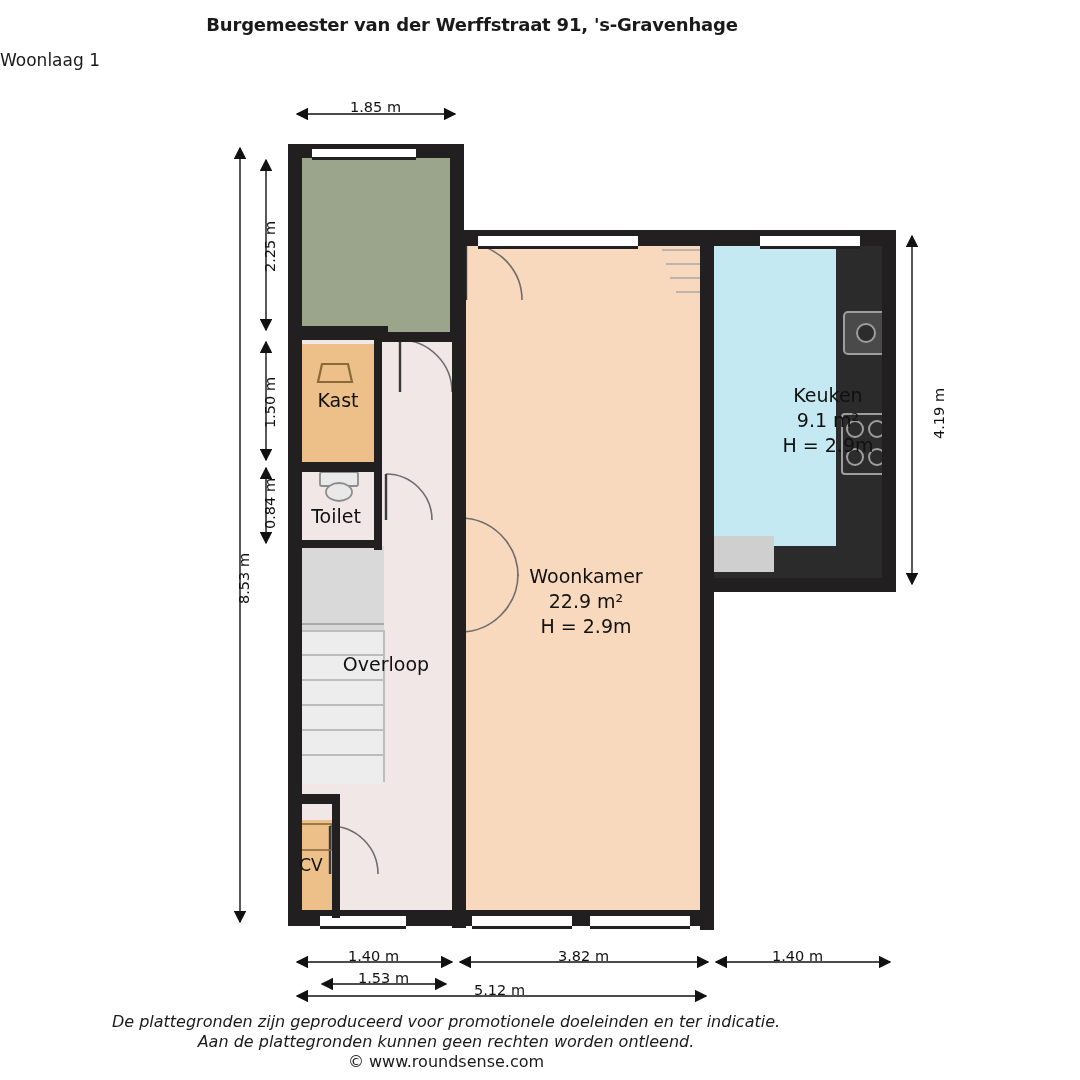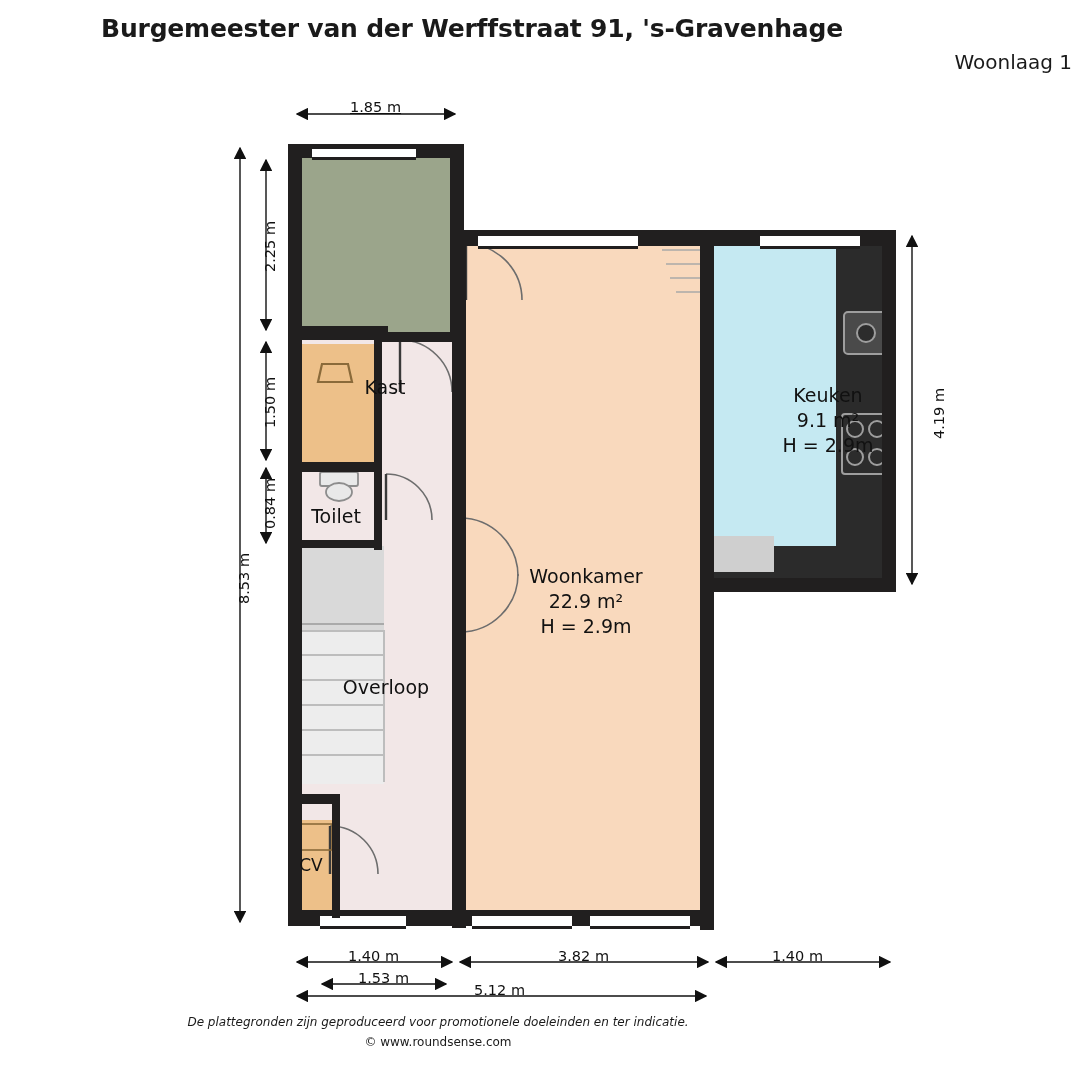--- a/index.html
+++ b/index.html
@@ -15,40 +15,40 @@
     color: #1a1a1a;
     overflow: hidden;
   }
   
   .title {
     position: absolute;
     top: 14px;
     left: 0;
     width: 944px;
     text-align: center;
-    font-size: 25px;
+    font-size: 18px;
     font-weight: bold;
     letter-spacing: -0.2px;
   }
   .subtitle {
     position: absolute;
     top: 50px;
     left: 0;
     width: 1072px;
-    text-align: right;
-    font-size: 20px;
+    text-align: left;
+    font-size: 17px;
   }
   
   .footer {
     position: absolute;
     top: 1012px;
-    left: 0;
+    left: 8px;
     width: 876px;
     text-align: center;
-    font-size: 12px;
+    font-size: 16px;
     font-style: italic;
     line-height: 20px;
   }
   .footer .line3 { font-style: normal; }
 
   
   #plan {
     position: absolute;
     left: 0;
     top: 0;
@@ -235,29 +235,29 @@
 
   <div class="wall" style="left:288px; top:910px; width:426px; height:16px;"></div>
   <div class="window" style="left:472px; top:913px; width:100px; height:10px;"></div>
   <div class="window" style="left:590px; top:913px; width:100px; height:10px;"></div>
   <div class="window" style="left:320px; top:913px; width:86px; height:10px;"></div>
 
   <div class="wall" style="left:288px; top:794px; width:52px; height:10px;"></div>
   <div class="wall" style="left:332px; top:794px; width:8px; height:124px;"></div>
 
 
-  <div class="lbl" style="left:288px; top:375px; width:100px;padding-left:47px;">
+  <div class="lbl" style="left:288px; top:388px; width:100px;">
     <span>Kast</span>
   </div>
 
   <div class="lbl" style="left:286px; top:504px; width:100px;">
     <span>Toilet</span>
   </div>
 
-  <div class="lbl" style="left:288px; top:652px; width:196px;margin-top:23px;">
+  <div class="lbl" style="left:288px; top:652px; width:196px;">
     <span>Overloop</span>
   </div>
 
   <div class="lbl small" style="left:276px; top:853px; width:70px;">
     <span>CV</span>
   </div>
 
   <div class="lbl" style="left:460px; top:564px; width:252px;">
     <span>Woonkamer</span>
     <span class="area">22.9 m²</span>
@@ -298,29 +298,30 @@
       <line x1="460" y1="962" x2="708" y2="962" marker-start="url(#ah2)" marker-end="url(#ah)"></line>
 
       <line x1="716" y1="962" x2="890" y2="962" marker-start="url(#ah2)" marker-end="url(#ah)"></line>
 
       <line x1="322" y1="984" x2="446" y2="984" marker-start="url(#ah2)" marker-end="url(#ah)"></line>
 
       <line x1="297" y1="996" x2="706" y2="996" marker-start="url(#ah2)" marker-end="url(#ah)"></line>
     </g>
   </svg>
 
-  <div class="dim" style="left:350px; top:99px;text-decoration:underline;">1.85 m</div>
+  <div class="dim" style="left:350px; top:99px;">1.85 m</div>
   <div class="dim vert" style="left:262px; top:272px;">2.25 m</div>
   <div class="dim vert" style="left:262px; top:428px;">1.50 m</div>
   <div class="dim vert" style="left:262px; top:529px;">0.84 m</div>
   <div class="dim vert" style="left:236px; top:604px;">8.53 m</div>
   <div class="dim vert" style="left:931px; top:439px;">4.19 m</div>
   <div class="dim" style="left:348px; top:948px;">1.40 m</div>
   <div class="dim" style="left:558px; top:948px;">3.82 m</div>
   <div class="dim" style="left:772px; top:948px;">1.40 m</div>
   <div class="dim" style="left:358px; top:970px;">1.53 m</div>
   <div class="dim" style="left:474px; top:982px;">5.12 m</div>
 </div>
 
 <div class="footer">
   <div>De plattegronden zijn geproduceerd voor promotionele doeleinden en ter indicatie.</div>
+  <div>Aan de plattegronden kunnen geen rechten worden ontleend.</div>
   <div class="line3">© www.roundsense.com</div>
 </div>
 
 </body></html>

